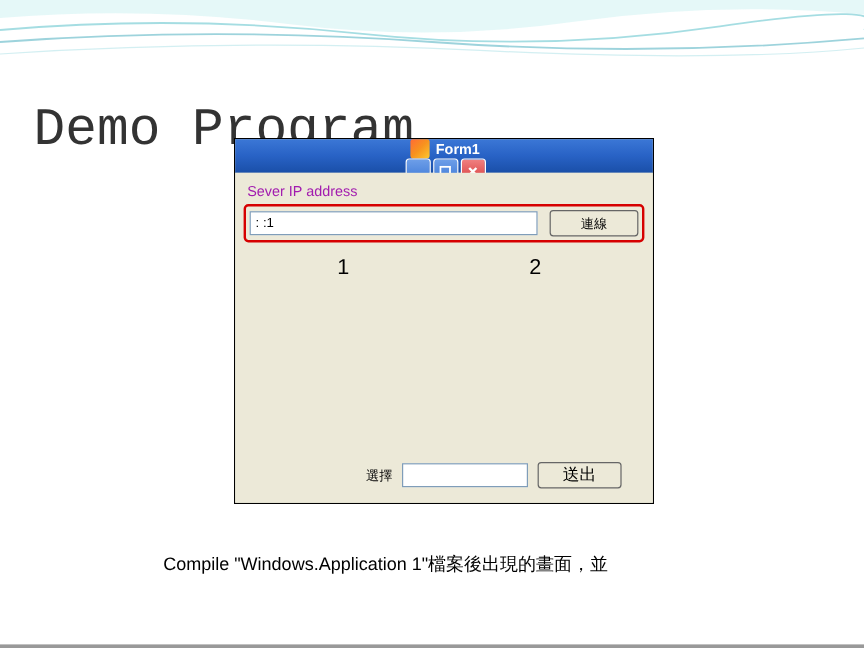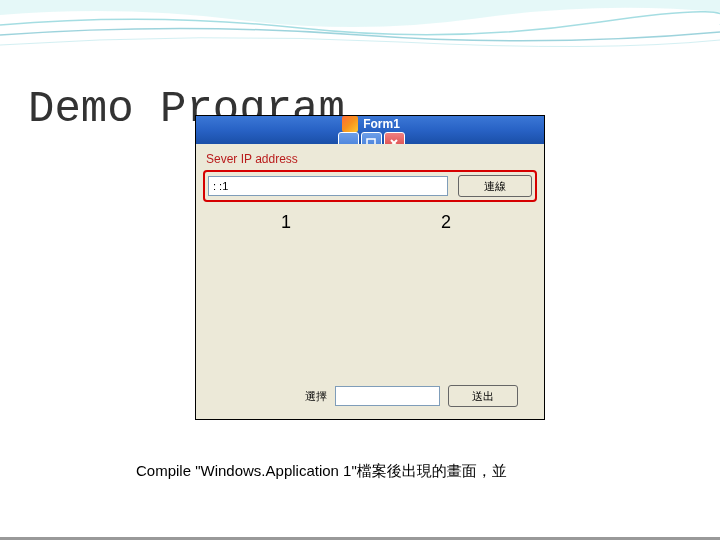--- a/index.html
+++ b/index.html
@@ -92,21 +92,21 @@
       color: #fff;
     }
     .client-area {
       padding: 8px 10px;
       background: #ece9d8;
       height: calc(100% - 28px);
       position: relative;
     }
     .label-ip {
       font-size: 12px;
-      color: #b91c1c;
+      color: #a21caf;
       margin-bottom: 4px;
       font-family: 'MS Sans Serif', Arial;
     }
     .ip-row {
       display: flex;
       gap: 10px;
       align-items: center;
       border: 2px solid #d60000;
       border-radius: 4px;
       padding: 3px;
@@ -168,21 +168,21 @@
       background: #fff;
       padding: 0 4px;
       font-size: 11px;
     }
     .send-btn {
       width: 70px;
       height: 22px;
       background: #ece9d8;
       border: 1px solid #666;
       border-radius: 3px;
-      font-size: 11px;
+      font-size: 14px;
       cursor: pointer;
       font-family: 'MS Sans Serif', Arial;
     }
     .caption {
       position: absolute;
       top: 460px;
       left: 136px;
       font-size: 15px;
       color: #000;
       line-height: 1.5;

